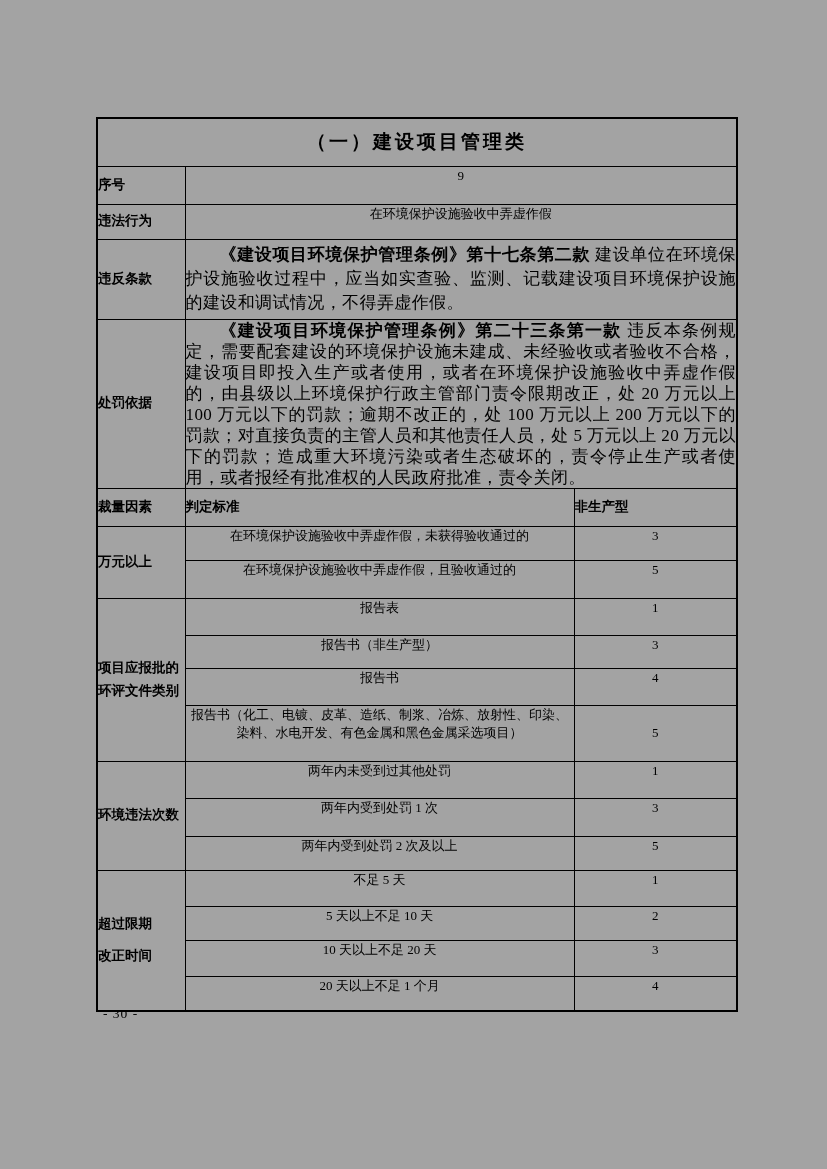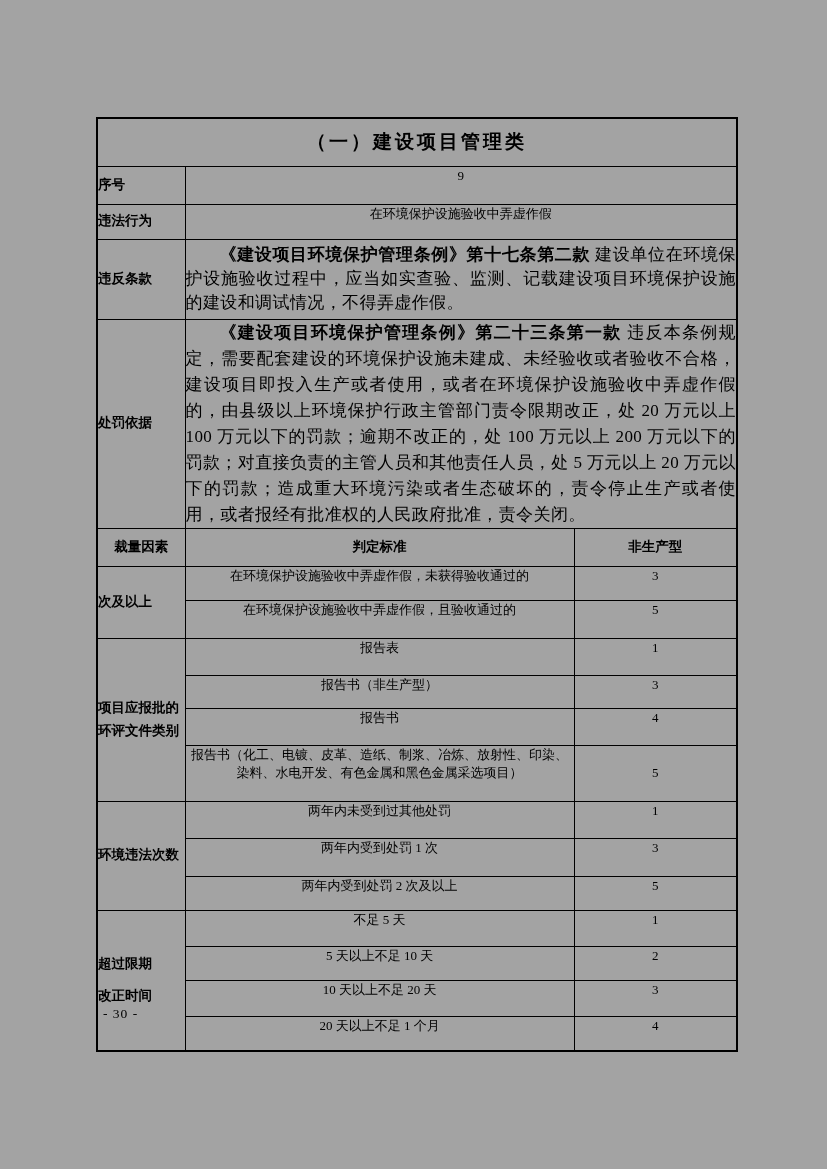--- a/index.html
+++ b/index.html
@@ -7,25 +7,25 @@
         font-family:"Liberation Serif","DejaVu Serif",serif;color:#000;overflow:hidden;}
   table.doc{position:absolute;left:96px;top:117px;width:640px;border-collapse:collapse;
             table-layout:fixed;}
   table.doc{border:2px solid #000;}
   table.doc td{border:1px solid #000;overflow:hidden;padding:0;}
   .title-cell{text-align:center;vertical-align:middle;font-weight:bold;font-size:19px;
               letter-spacing:3px;padding-bottom:12px;}
   .lbl{text-align:left;vertical-align:middle;font-weight:bold;font-size:13.5px;
        line-height:1.7;white-space:pre-line;padding:2px;}
   .lbl.loose{line-height:2.4;}
-  .hdr{text-align:center;vertical-align:middle;font-weight:bold;font-size:13.5px;}
+  .hdr{text-align:left;vertical-align:middle;font-weight:bold;font-size:13.5px;}
   .val{text-align:center;vertical-align:top;padding:6px 8px 2px 8px;font-size:13px;line-height:1.45;}
   .val.v-mid{vertical-align:middle;padding-top:0;}
   .para{vertical-align:middle;padding:4px 9px;font-size:17px;}
-  .para p{margin:0;text-indent:2em;text-align:justify;line-height:26px;letter-spacing:0.4px;}
+  .para p{margin:0;text-indent:2em;text-align:justify;line-height:21px;letter-spacing:0.4px;}
   .para.wide p{line-height:24px;}
   .cite{font-weight:bold;}
   .footer{position:absolute;left:103px;top:1006px;font-size:13.5px;letter-spacing:1px;}
 </style>
 </head>
 <body>
 
 <div class="page">
   <table class="doc">
     <colgroup>
@@ -65,21 +65,21 @@
       </td>
     </tr>
 
     <tr style="height:38px">
       <td class="hdr">裁量因素</td>
       <td class="hdr">判定标准</td>
       <td class="hdr">非生产型</td>
     </tr>
 
     <tr style="height:34px">
-      <td rowspan="2" class="lbl">次及以上</td>
+      <td rowspan="2" class="lbl">万元以上</td>
       <td class="val">在环境保护设施验收中弄虚作假，未获得验收通过的</td>
       <td class="val">3</td>
     </tr>
     <tr style="height:38px">
       <td class="val">在环境保护设施验收中弄虚作假，且验收通过的</td>
       <td class="val">5</td>
     </tr>
 
     <tr style="height:37px">
       <td rowspan="4" class="lbl">项目应报批的环评文件类别</td>

